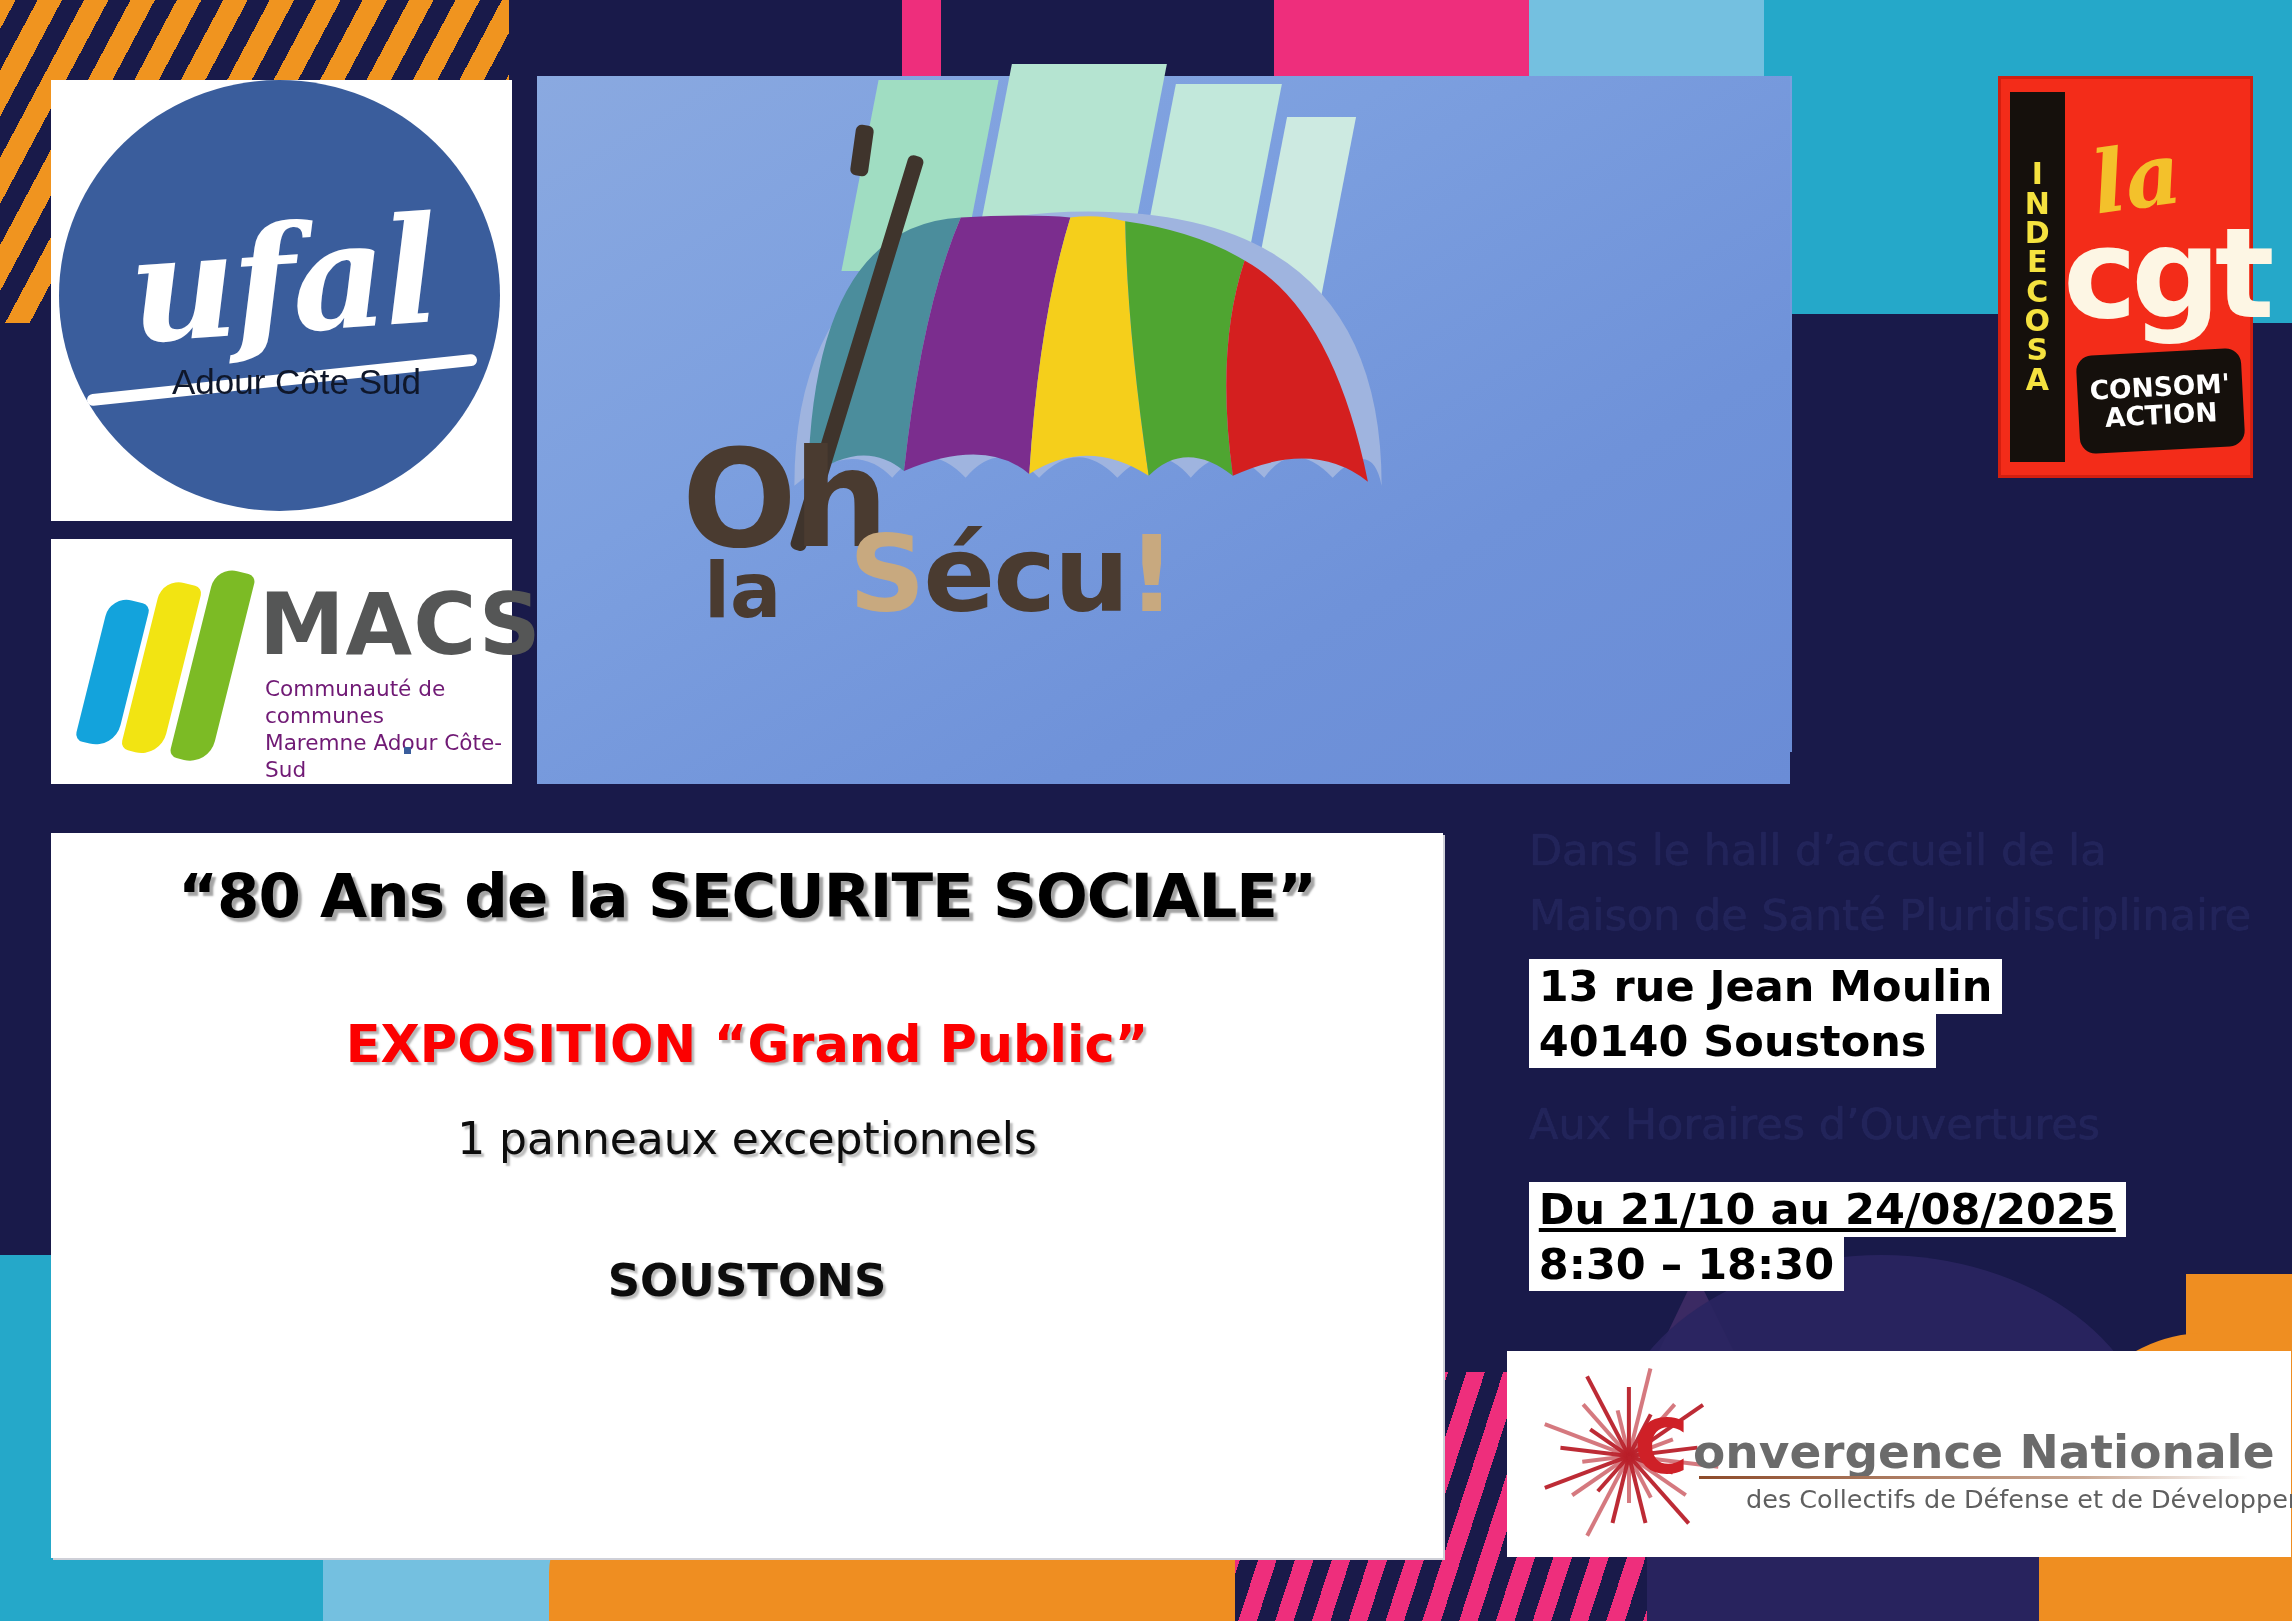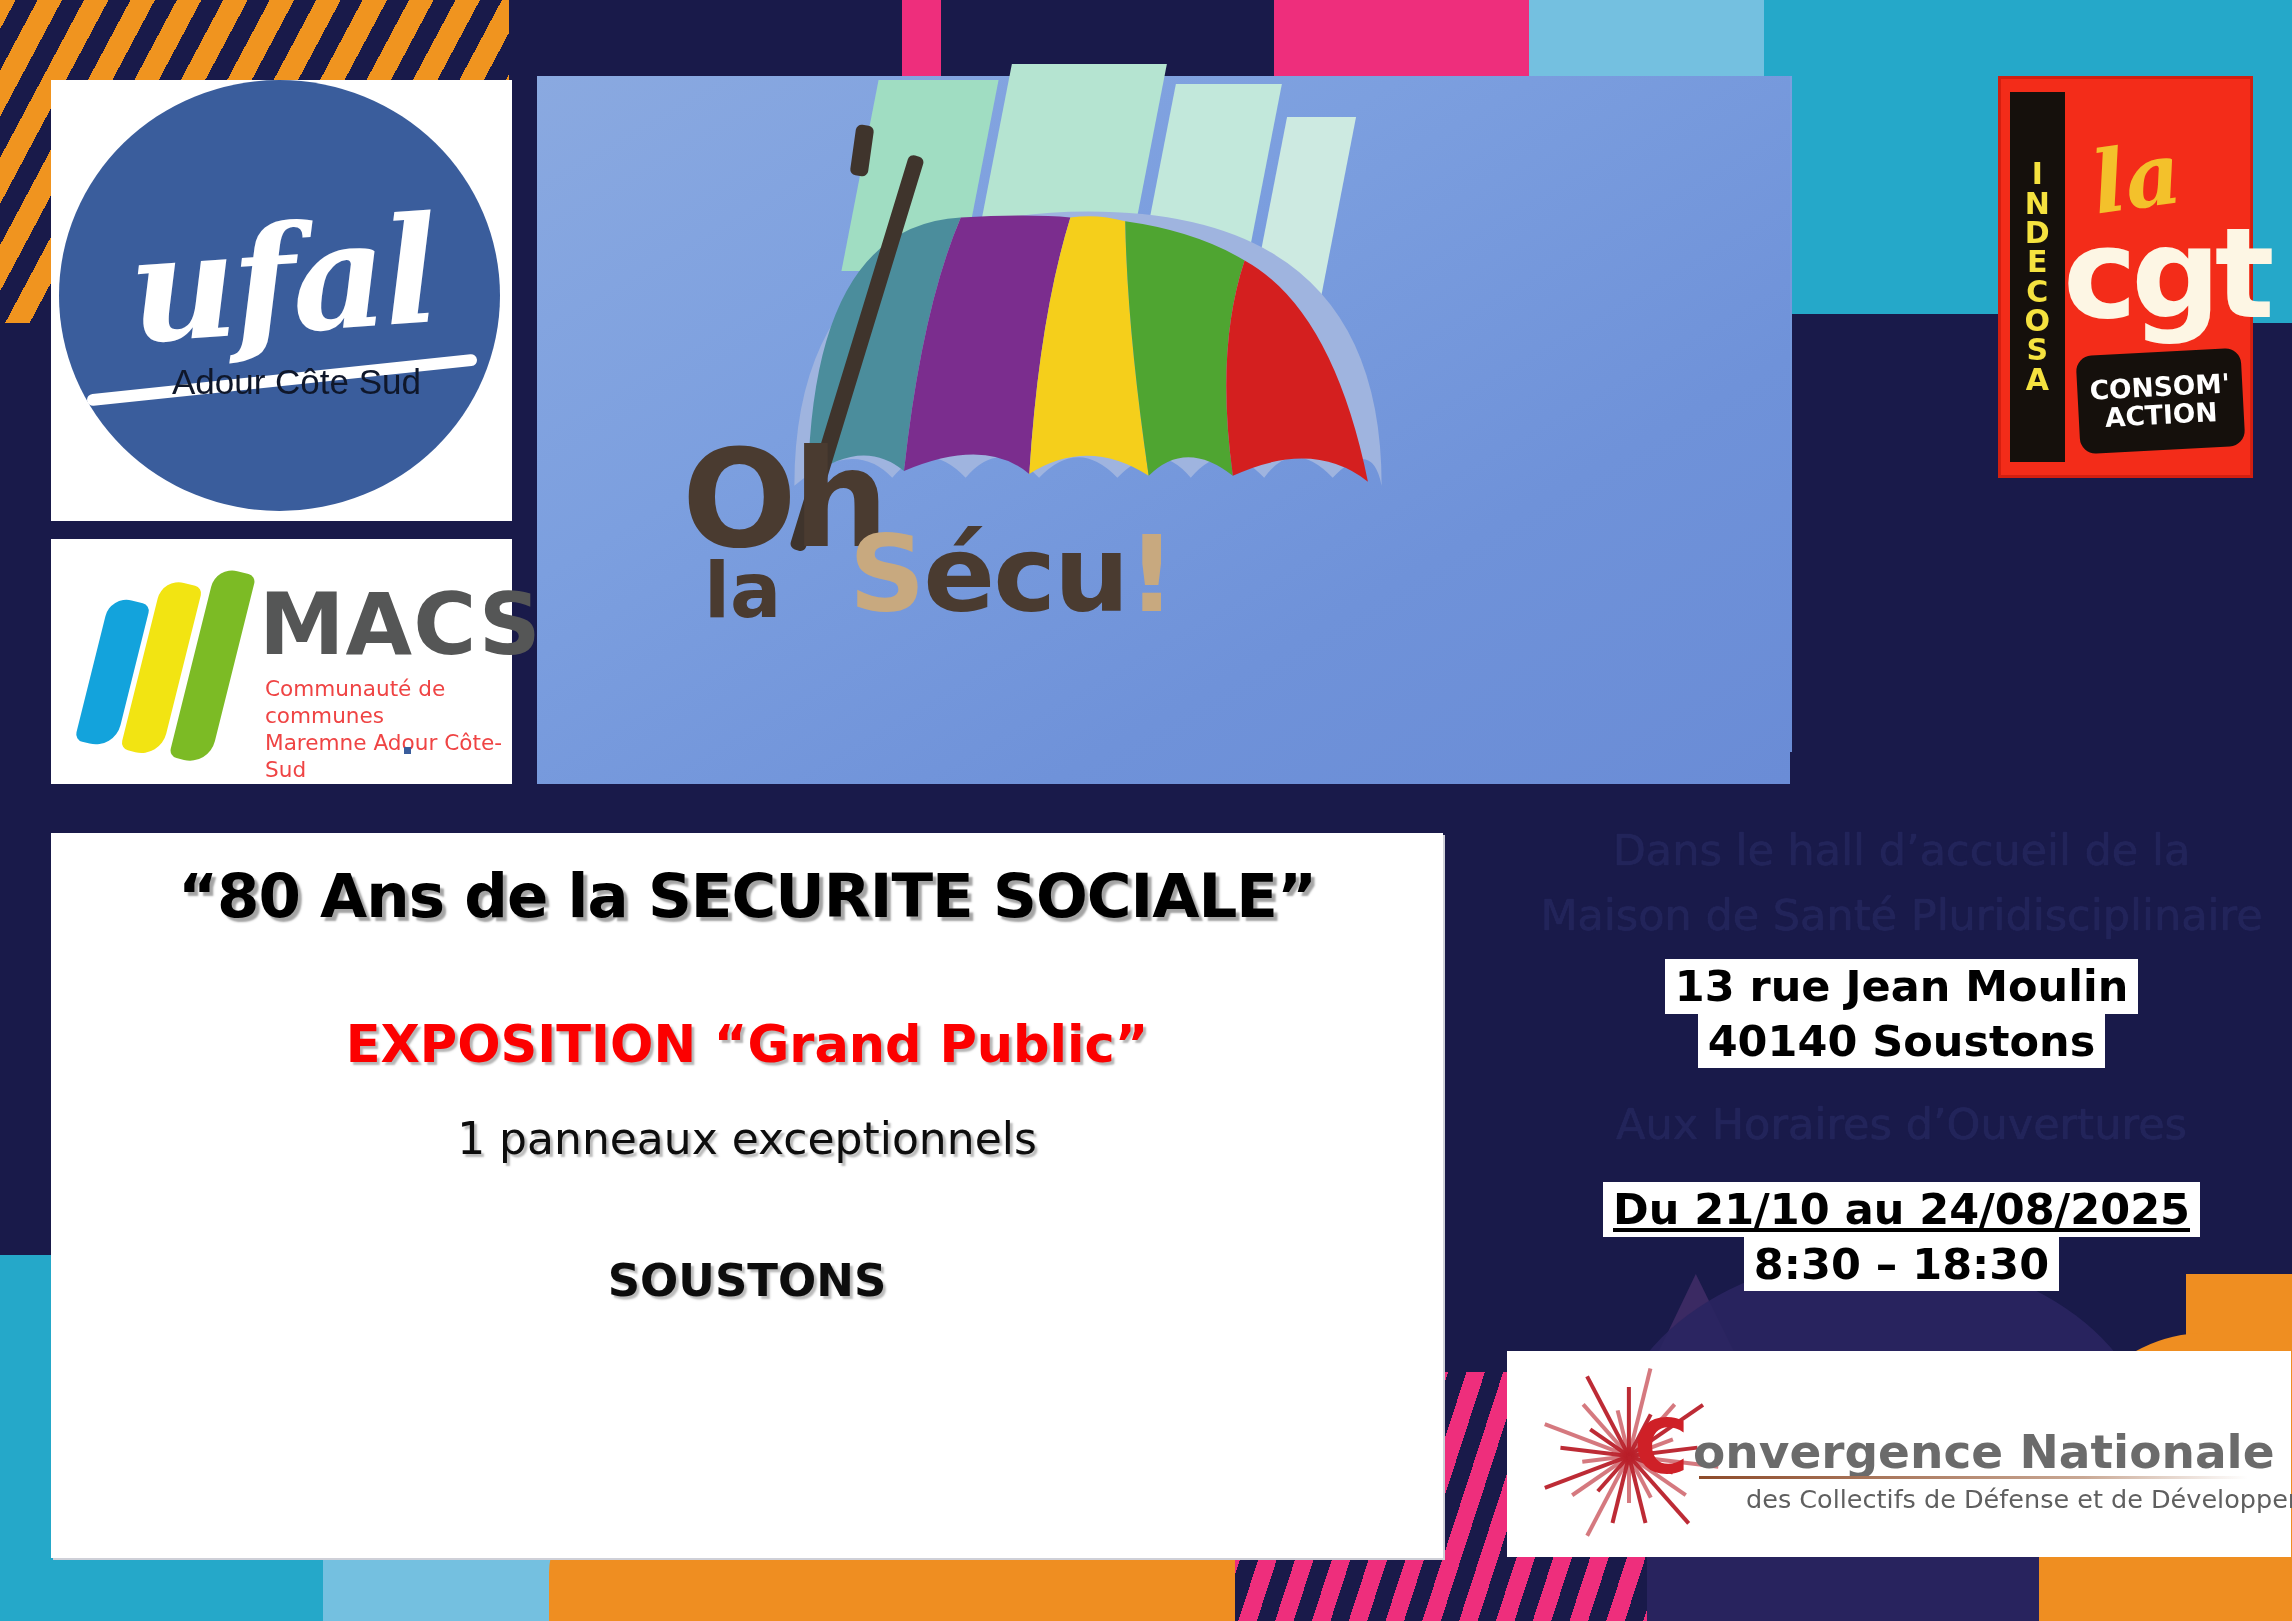--- a/index.html
+++ b/index.html
@@ -157,21 +157,21 @@
   .macs-bar.b1 { left: 5.9px;  top: 35px; background: #13a3dc; height: 149px; }
   .macs-bar.b2 { left: 55px; top: 17.6px; background: #f2e412; height: 176px; }
   .macs-bar.b3 { left: 106px; top: 5.9px; background: #7cbb25; height: 196px; }
   .macs-title {
     position: absolute; left: 208px; top: 35px;
     font-size: 86px; font-weight: 700; color: #555656;
     letter-spacing: 1px; font-family: "DejaVu Sans", sans-serif;
   }
   .macs-sub {
     position: absolute; left: 214px; top: 137px;
-    font-size: 21.6px; color: #ef4444; line-height: 1.25;
+    font-size: 21.6px; color: #701a75; line-height: 1.25;
     font-family: "DejaVu Sans", sans-serif;
   }
   .macs-dot {
     position: absolute; left: 353px; top: 208px;
     width: 6.9px; height: 6.9px; background: #3a5d9c;
   }
 
   
   .banner {
     left: 537px; top: 76px; width: 1253px; height: 708px;
@@ -290,21 +290,21 @@
     text-shadow: 2.9px 2.9px 2px rgba(130,150,170,.55);
   }
   .m-city {
     margin-top: 90px;
     font-size: 45px; font-weight: 900; color: #0d0d0d;
     font-family: "DejaVu Sans", sans-serif;
     text-shadow: 2.9px 2.9px 2px rgba(120,120,120,.5);
   }
 
   
-  .venue { position: absolute; left: 1529px; top: 818px; width: 745px; text-align: center; }
+  .venue { position: absolute; left: 1529px; top: 818px; width: 745px; }
   .venue-faint {
     color: #22245a; font-size: 43px; line-height: 1.5;
     font-family: "DejaVu Sans", sans-serif;
     text-shadow: 0 0 1px #2d2f66;
   }
   .hl {
     display: inline-block; background: #ffffff; color: #000;
     font-size: 43px; font-weight: 700; line-height: 1.18;
     padding: 2px 9.8px;
     font-family: "DejaVu Sans", sans-serif;

